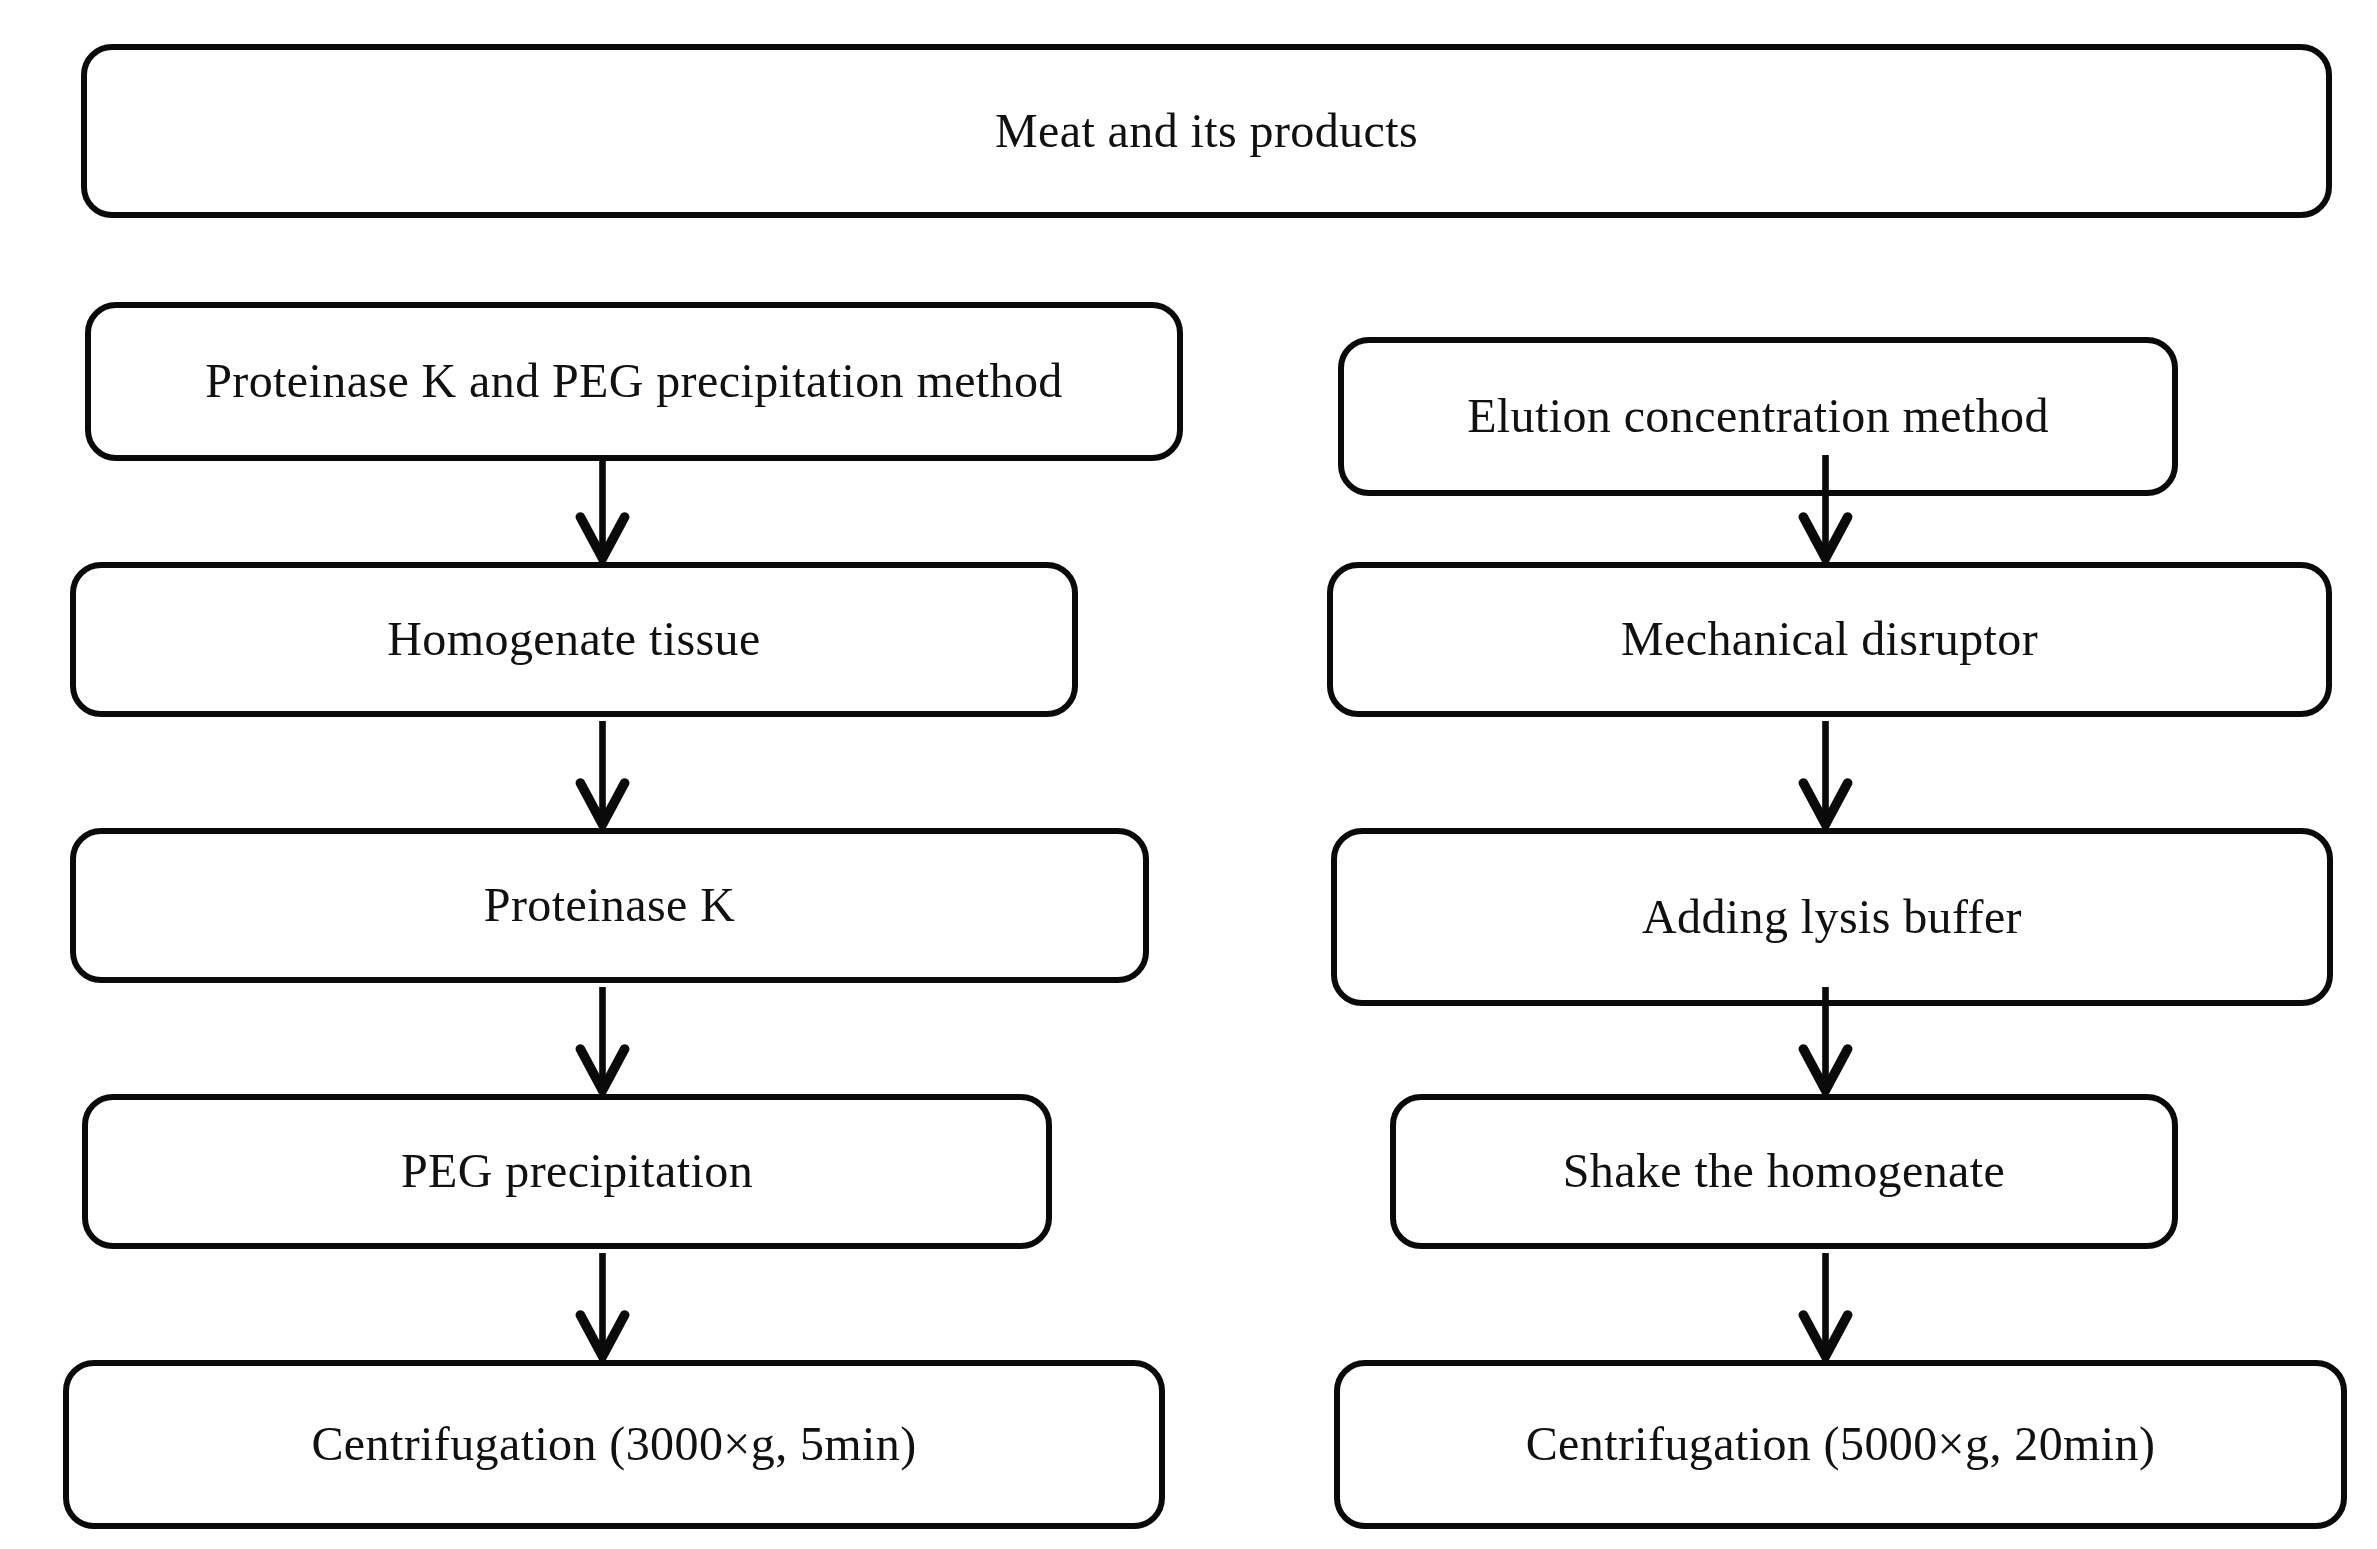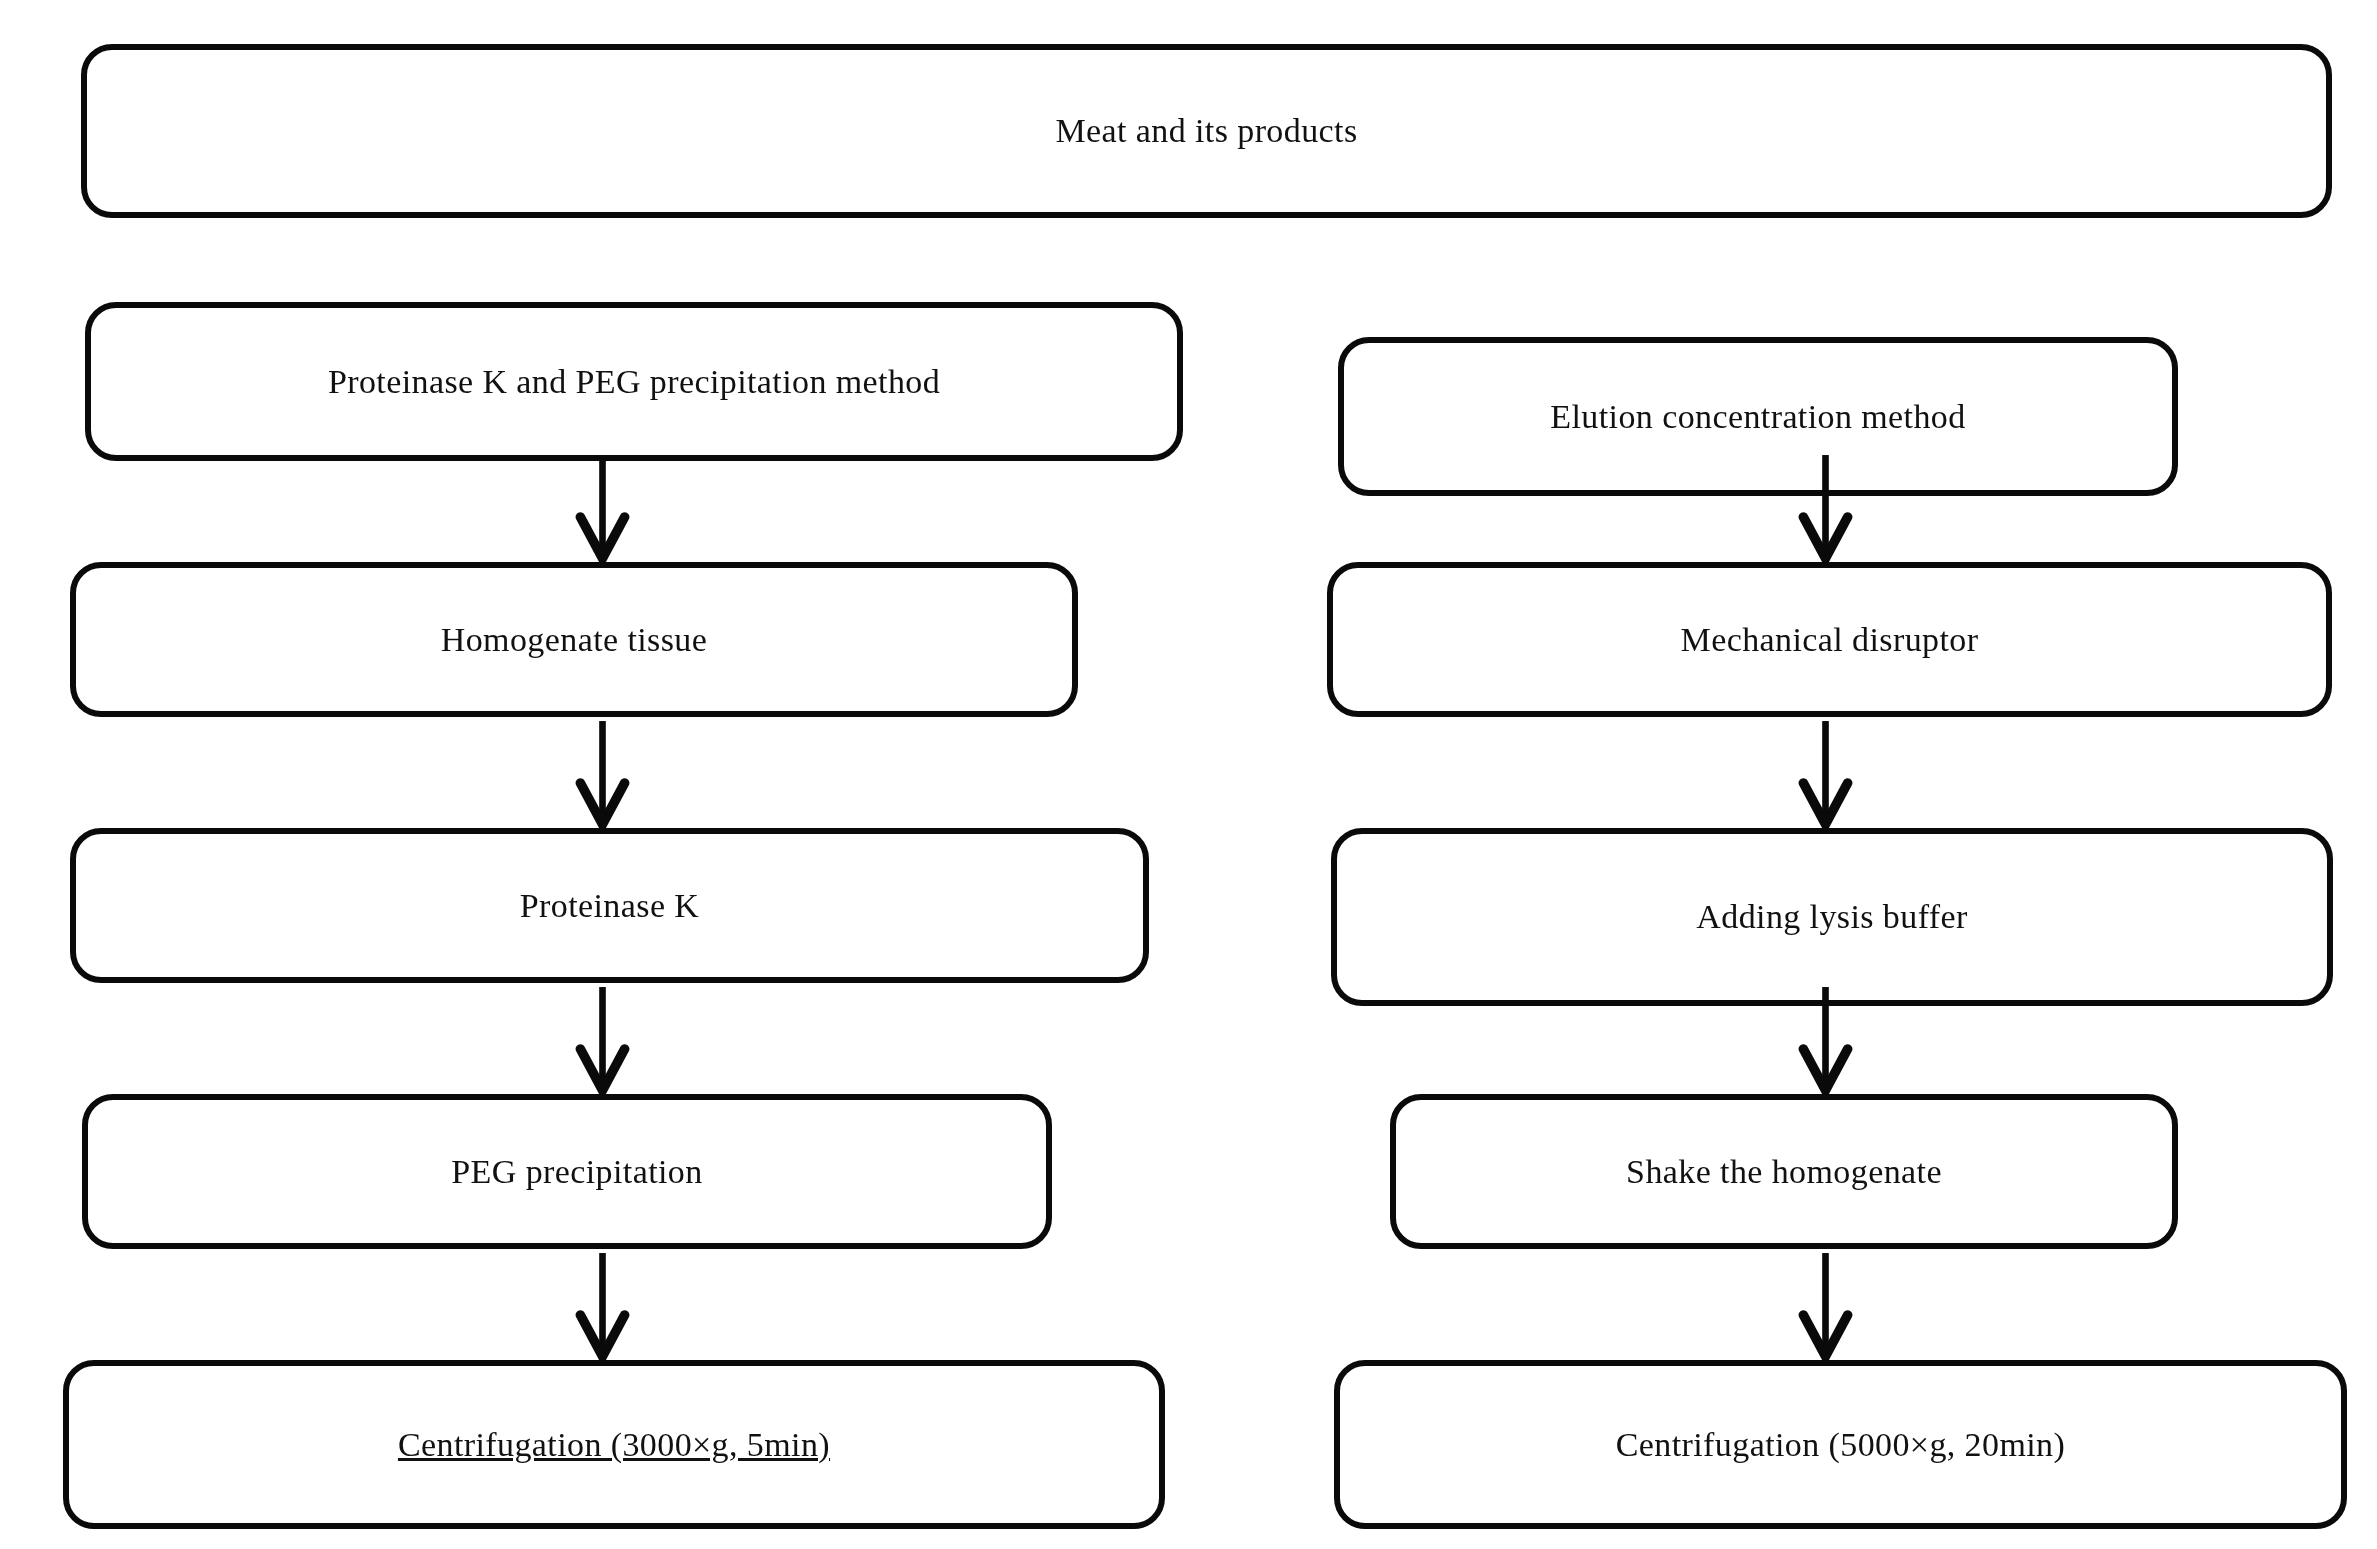--- a/index.html
+++ b/index.html
@@ -21,21 +21,21 @@
     box-sizing: border-box;
     border: 6.7px solid #0a0a0a;
     border-radius: 31px;
     background: #ffffff;
     display: flex;
     align-items: center;
     justify-content: center;
     text-align: center;
   }
   .node-label {
-    font-size: 34px;
+    font-size: 48px;
     line-height: 1.1;
     white-space: nowrap;
     letter-spacing: 0.4px;
     text-align: center;
   }
   .arrow {
     position: absolute;
     display: block;
   }
   .arrow .shaft {
@@ -69,21 +69,21 @@
   </div>
 
   <div class="node" style="left:70px; top:828px; width:1079px; height:155px;">
     <span class="node-label">Proteinase K</span>
   </div>
 
   <div class="node" style="left:82px; top:1094px; width:970px; height:155px;padding-left:20px;">
     <span class="node-label">PEG precipitation</span>
   </div>
 
-  <div class="node" style="left:63px; top:1360px; width:1102px; height:169px;text-decoration:underline;">
+  <div class="node" style="left:63px; top:1360px; width:1102px; height:169px;">
     <span class="node-label">Centrifugation (3000×g, 5min)</span>
   </div>
 
   <div class="node" style="left:1338px; top:296px; width:840px; height:159px;margin-top:41px;">
     <span class="node-label">Elution concentration method</span>
   </div>
 
   <div class="node" style="left:1327px; top:562px; width:1005px; height:155px;">
     <span class="node-label">Mechanical disruptor</span>
   </div>

